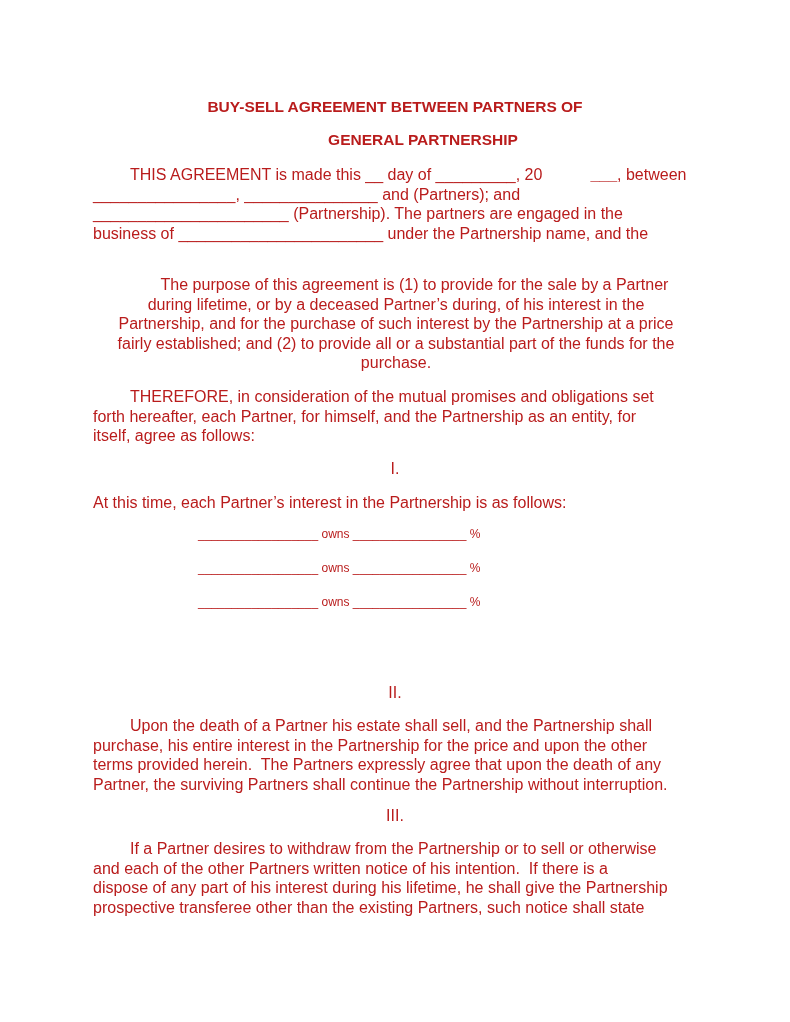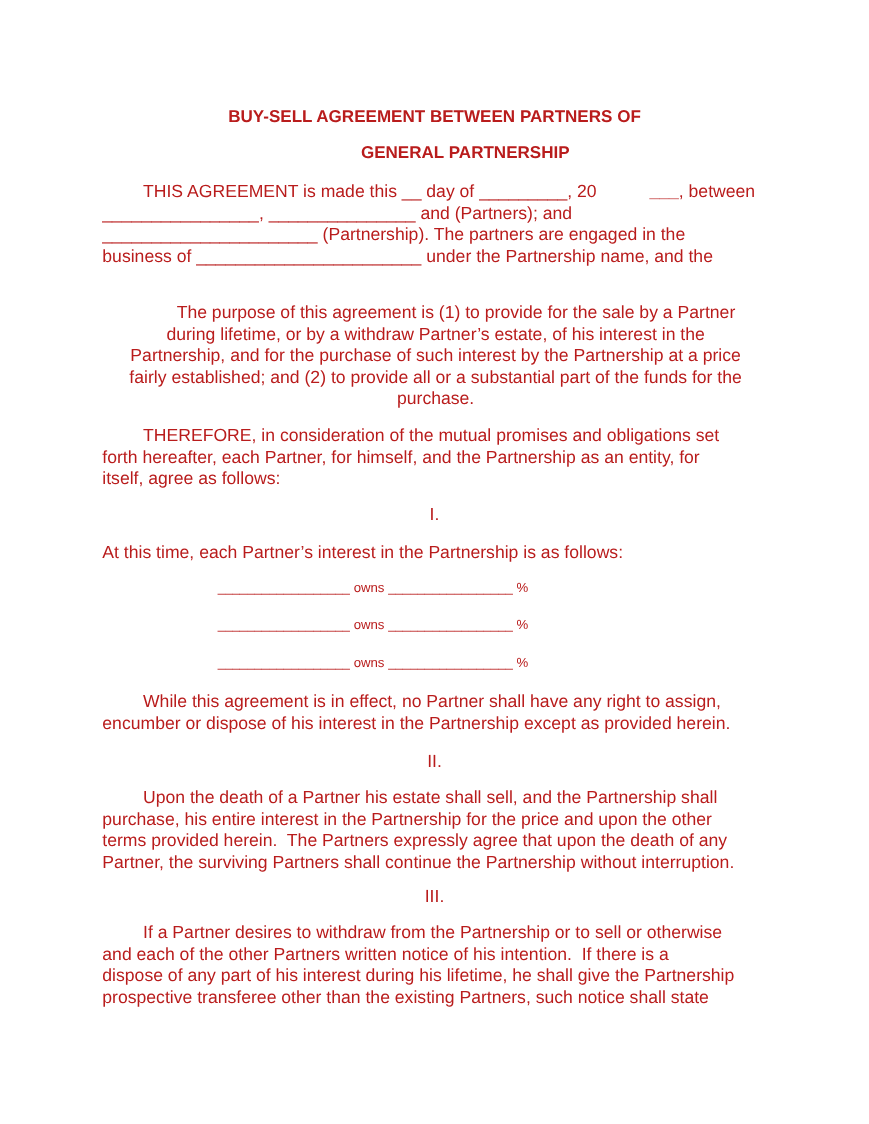--- a/index.html
+++ b/index.html
@@ -37,45 +37,41 @@
 
   <div class="block" style="top:161px;">
     <span class="line indent"><span>THIS AGREEMENT is made this __ day of _________, 20</span><span class="bold-blank">___</span><span>, between</span></span>
     <span class="line">________________, _______________ and (Partners); and</span>
     <span class="line">______________________ (Partnership). The partners are engaged in the</span>
     <span class="line">business of _______________________ under the Partnership name, and the</span>
   </div>
 
   <div class="block" style="top:271px;text-align:center;">
     <span class="line indent">The purpose of this agreement is (1) to provide for the sale by a Partner</span>
-    <span class="line">during lifetime, or by a withdraw Partner’s estate, of his interest in the</span>
+    <span class="line">during lifetime, or by a deceased Partner’s during, of his interest in the</span>
     <span class="line">Partnership, and for the purchase of such interest by the Partnership at a price</span>
     <span class="line">fairly established; and (2) to provide all or a substantial part of the funds for the</span>
     <span class="line">purchase.</span>
   </div>
 
   <div class="block" style="top:383px;">
     <span class="line indent">THEREFORE, in consideration of the mutual promises and obligations set</span>
     <span class="line">forth hereafter, each Partner, for himself, and the Partnership as an entity, for</span>
     <span class="line">itself, agree as follows:</span>
   </div>
 
   <div class="center" style="top:456px;">I.</div>
   <div class="block" style="top:489px;">
     <span class="line">At this time, each Partner’s interest in the Partnership is as follows:</span>
   </div>
 
   <div class="owns-row" style="top:523px;"><span class="blank">__________________</span> <span>owns</span> <span class="blank">_________________</span> <span>%</span></div>
   <div class="owns-row" style="top:557px;"><span class="blank">__________________</span> <span>owns</span> <span class="blank">_________________</span> <span>%</span></div>
   <div class="owns-row" style="top:591px;"><span class="blank">__________________</span> <span>owns</span> <span class="blank">_________________</span> <span>%</span></div>
 
-  <div class="block" style="top:625px;">
-    <span class="line indent">While this agreement is in effect, no Partner shall have any right to assign,</span>
-    <span class="line">encumber or dispose of his interest in the Partnership except as provided herein.</span>
-  </div>
 
   <div class="center" style="top:680px;">II.</div>
   <div class="block" style="top:712px;">
     <span class="line indent">Upon the death of a Partner his estate shall sell, and the Partnership shall</span>
     <span class="line">purchase, his entire interest in the Partnership for the price and upon the other</span>
     <span class="line">terms provided herein.  The Partners expressly agree that upon the death of any</span>
     <span class="line">Partner, the surviving Partners shall continue the Partnership without interruption.</span>
   </div>
 
   <div class="center" style="top:803px;">III.</div>

